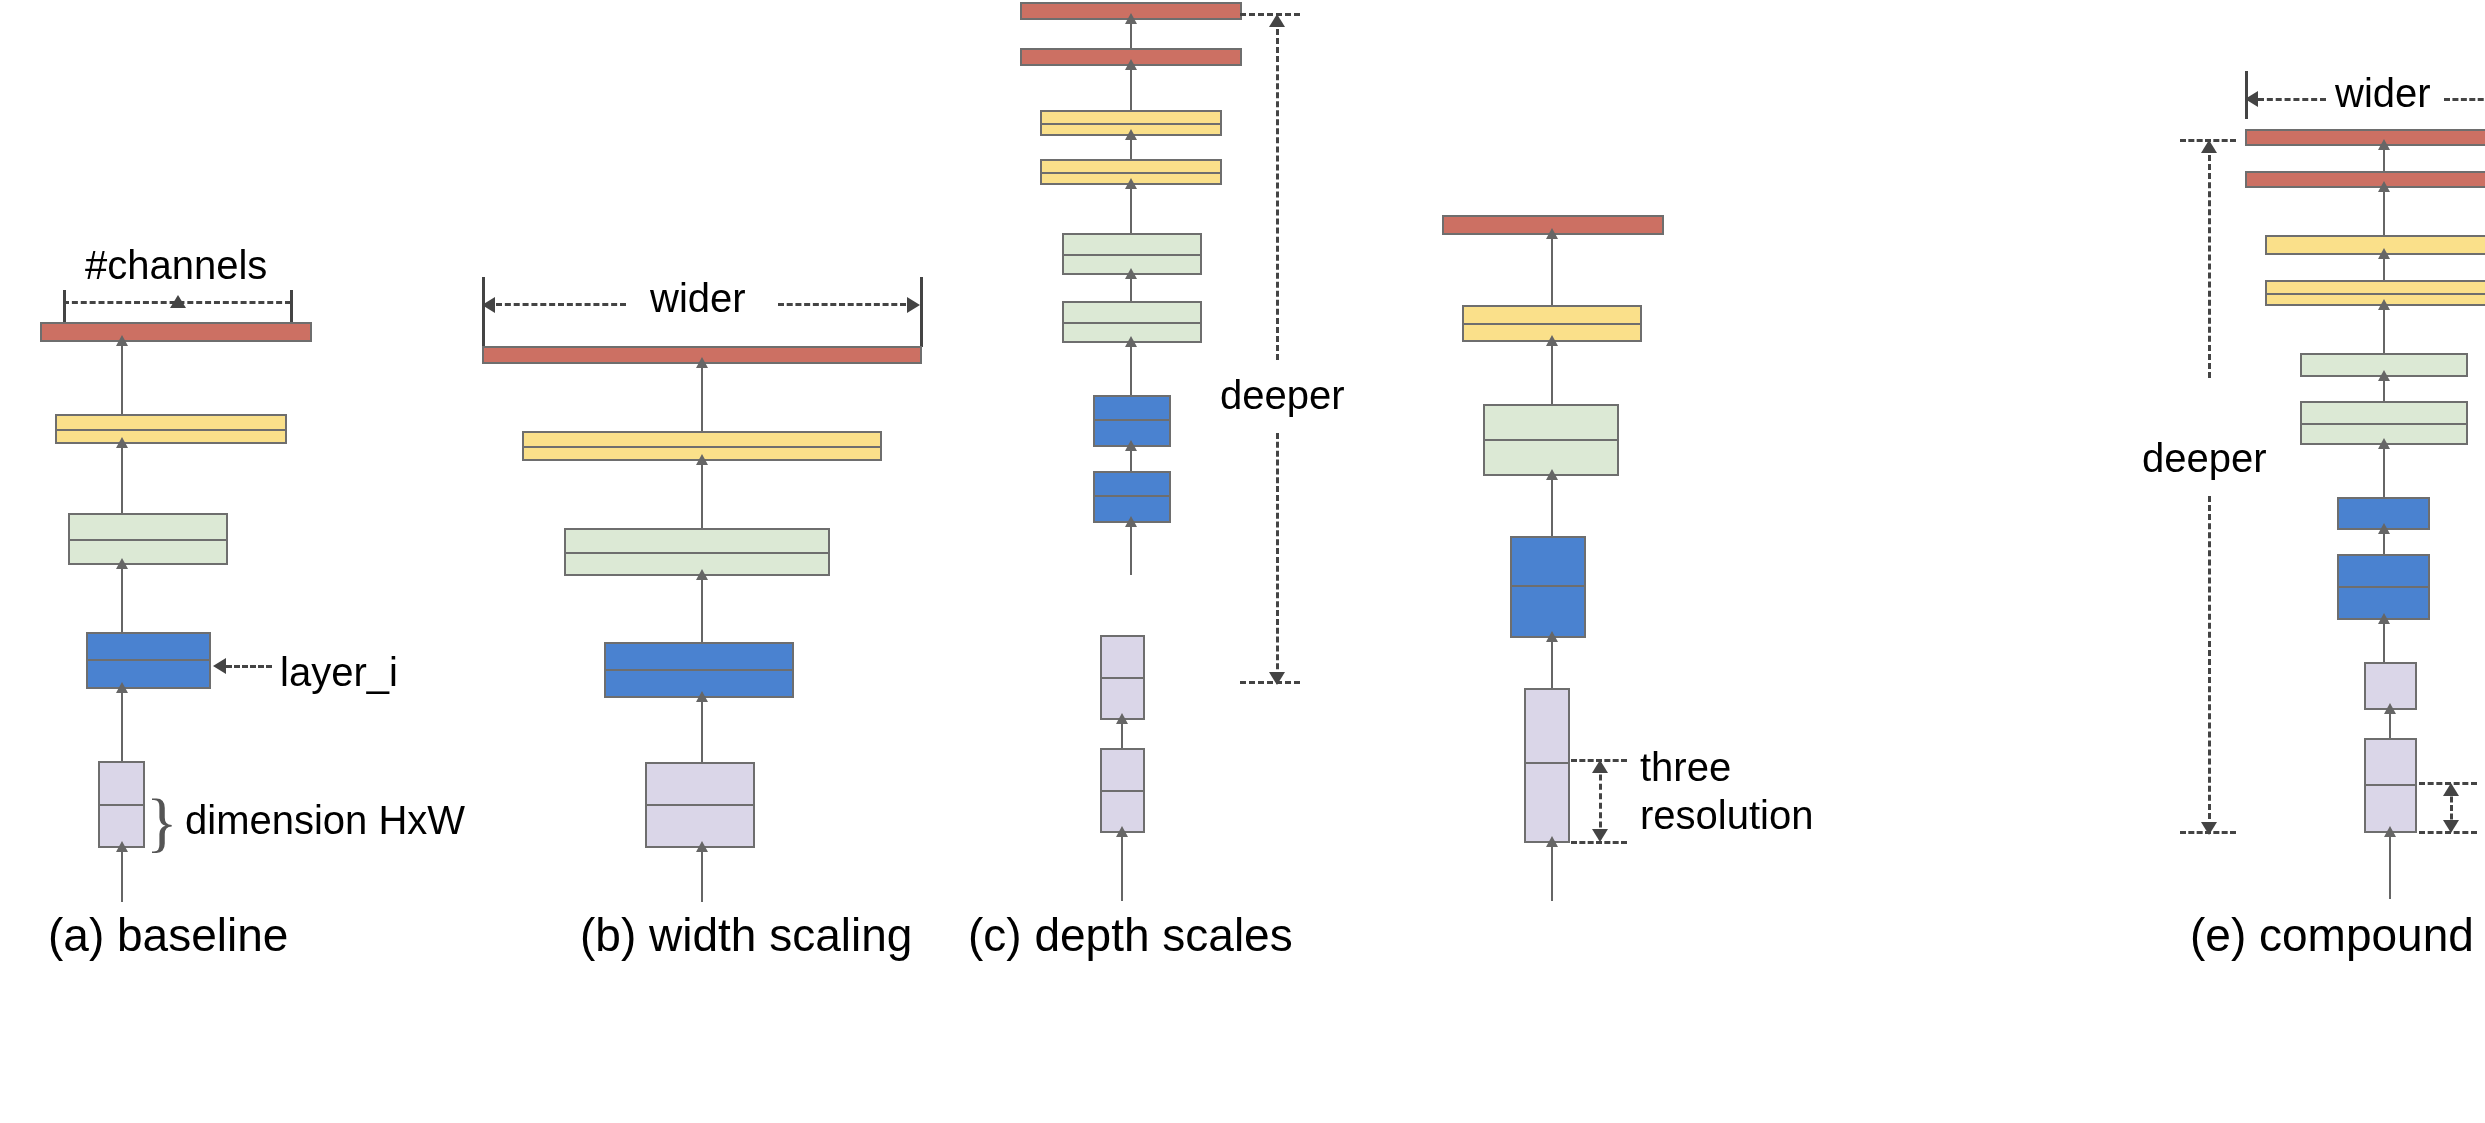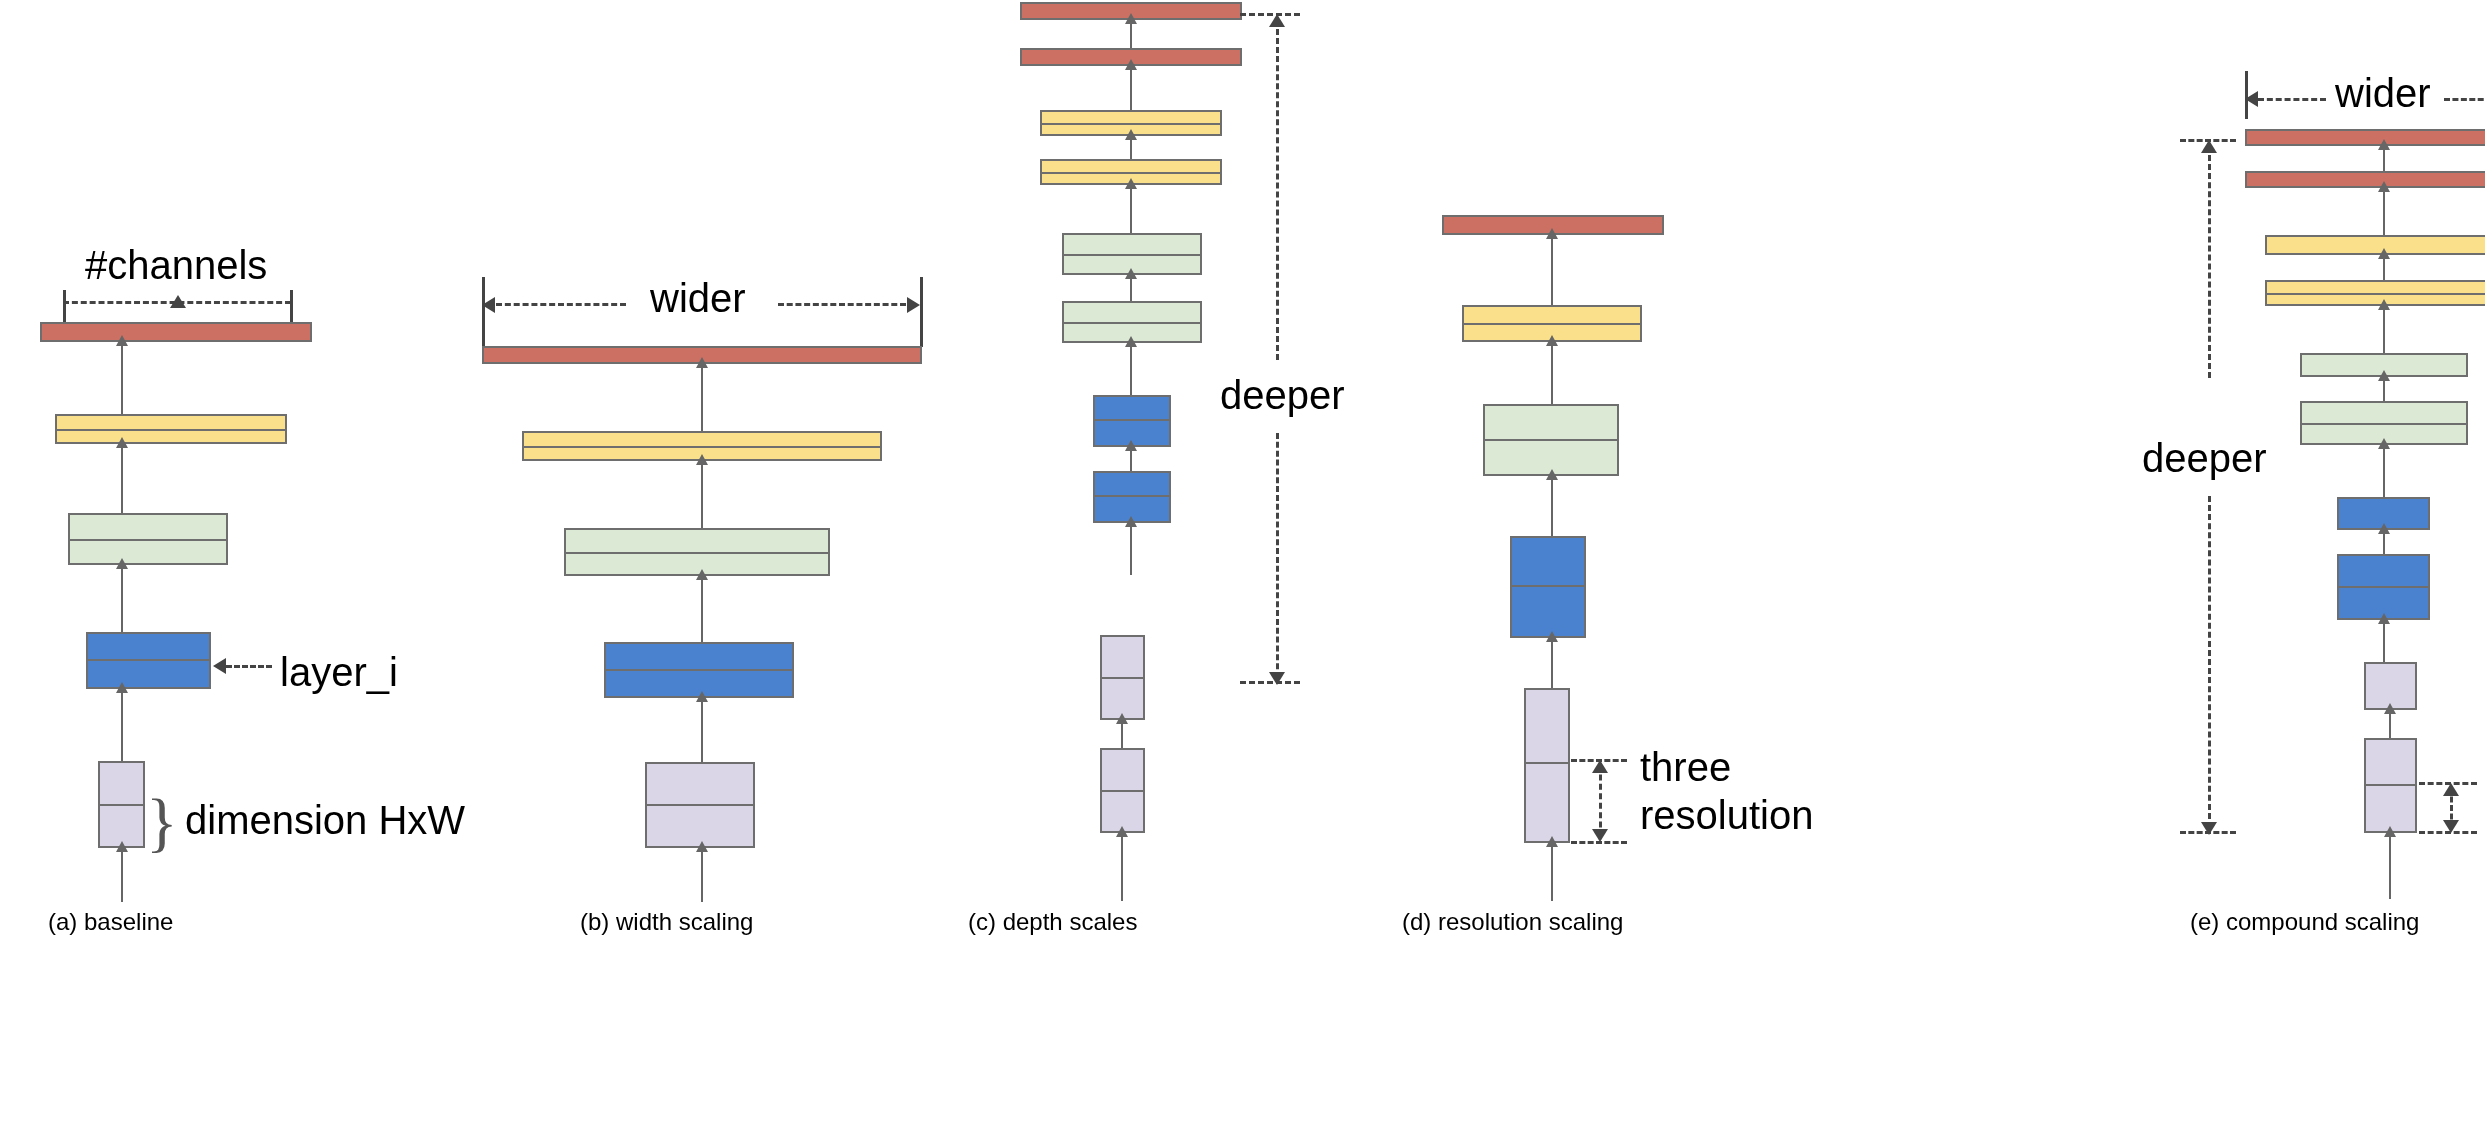--- a/index.html
+++ b/index.html
@@ -13,21 +13,21 @@
   
   .abs{position:absolute;box-sizing:border-box;}
   .blk{position:absolute;box-sizing:border-box;border:2px solid #6e6e6e;}
   .blk .seg{position:absolute;left:-2px;right:-2px;border-top:2px solid #6e6e6e;}
   .arrow{position:absolute;width:0;}
   .arrow .shaft{position:absolute;left:0;top:0;width:2px;background:#666;}
   .arrow .head{position:absolute;left:-5px;top:0;width:0;height:0;
       border-left:6px solid transparent;border-right:6px solid transparent;
       border-bottom:11px solid #666;}
   .lbl{position:absolute;white-space:nowrap;font-size:40px;line-height:1;color:#000;}
-  .panel-label{position:absolute;white-space:nowrap;font-size:24px;color:#000;}
+  .panel-label{position:absolute;white-space:nowrap;font-size:46px;color:#000;}
 
   
   .dash-h{position:absolute;height:0;border-top:3px dashed #444;}
   .dash-v{position:absolute;width:0;border-left:3px dashed #444;}
   .tick-v{position:absolute;width:0;border-left:3px solid #444;}
 
   
   .ah-left{position:absolute;width:0;height:0;
      border-top:8px solid transparent;border-bottom:8px solid transparent;
      border-right:13px solid #444;}
@@ -293,21 +293,20 @@
     <div class="ah-up" style="left:192px;top:760px;"></div>
     <div class="ah-down" style="left:192px;top:829px;"></div>
     <div class="lbl" style="left:240px;top:747px;">three</div>
     <div class="lbl" style="left:240px;top:795px;">resolution</div>
 
     <div class="arrow" style="left:151px;top:847px;">
       <div class="shaft" style="height:54px;"></div>
         <div class="head" style="top:-11px;"></div>
     </div>
 
-    <div class="panel-label" style="left:2px;top:908px;">(d) resolution scaling</div>
   </div>
 
   <div class="abs" style="left:1870px;top:0;width:615px;height:960px;">
 
     <div class="tick-v" style="left:375px;top:71px;height:48px;"></div>
 
     <div class="dash-h" style="left:388px;top:98px;width:68px;"></div>
     <div class="dash-h" style="left:574px;top:98px;width:65px;"></div>
     <div class="ah-left" style="left:375px;top:91px;"></div>
 

